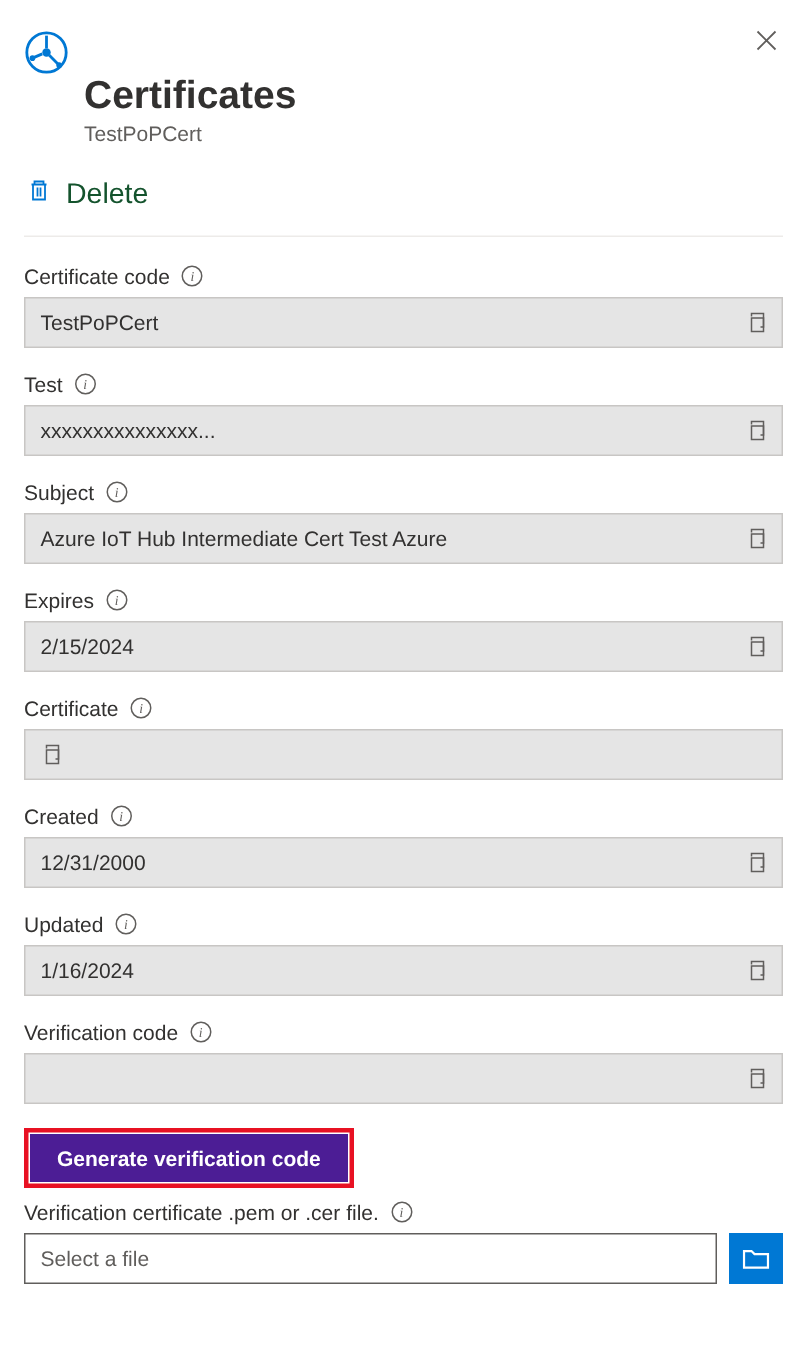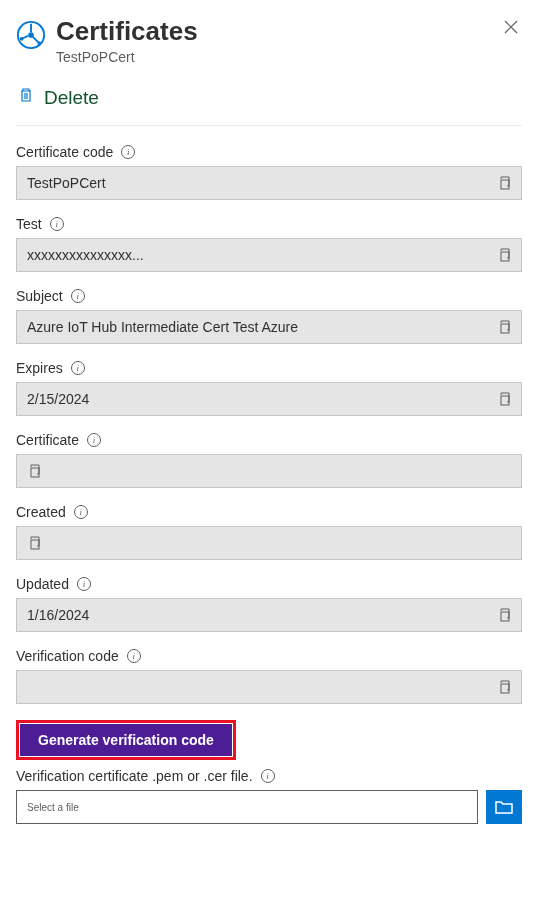--- a/index.html
+++ b/index.html
@@ -15,21 +15,21 @@
       align-items: flex-start;
       gap: 10px;
       margin-bottom: 12px;
     }
     .header-icon {
       width: 30px;
       height: 30px;
       flex-shrink: 0;
       margin-top: 4px;
     }
-    .header-text { flex: 1; }
+    .header-text { flex: 1; margin-top: 32px; }
     .title {
       font-size: 26px;
       font-weight: 600;
       color: #323130;
       line-height: 1.2;
     }
     .subtitle {
       font-size: 14px;
       color: #605e5c;
       margin-top: 2px;
@@ -129,21 +129,21 @@
     }
     .file-row {
       display: flex;
       gap: 8px;
       align-items: stretch;
     }
     .file-input {
       flex: 1;
       border: 1px solid #605e5c;
       padding: 6px 10px;
-      font-size: 10px;
+      font-size: 14px;
       color: #605e5c;
       height: 34px;
     }
     .file-input::placeholder { color: #605e5c; }
     .browse-btn {
       background: #0078d4;
       border: none;
       color: #fff;
       width: 36px;
       height: 34px;
@@ -267,20 +267,21 @@
     </button>
   </div>
 </div>
 
 <div class="field">
   <div class="field-label">
     <span>Created</span>
     <span class="info-icon">i</span>
   </div>
   <div class="readonly-box">
+    <span class="readonly-value">12/31/2000</span>
     <button class="copy-btn">
       <svg width="14" height="14" viewBox="0 0 14 14">
           <rect x="4" y="4" width="8" height="9" fill="none" stroke="#605e5c"></rect>
           <path d="M4 3V1h8v9h-2" fill="none" stroke="#605e5c"></path>
         </svg>
     </button>
   </div>
 </div>
 
 <div class="field">

